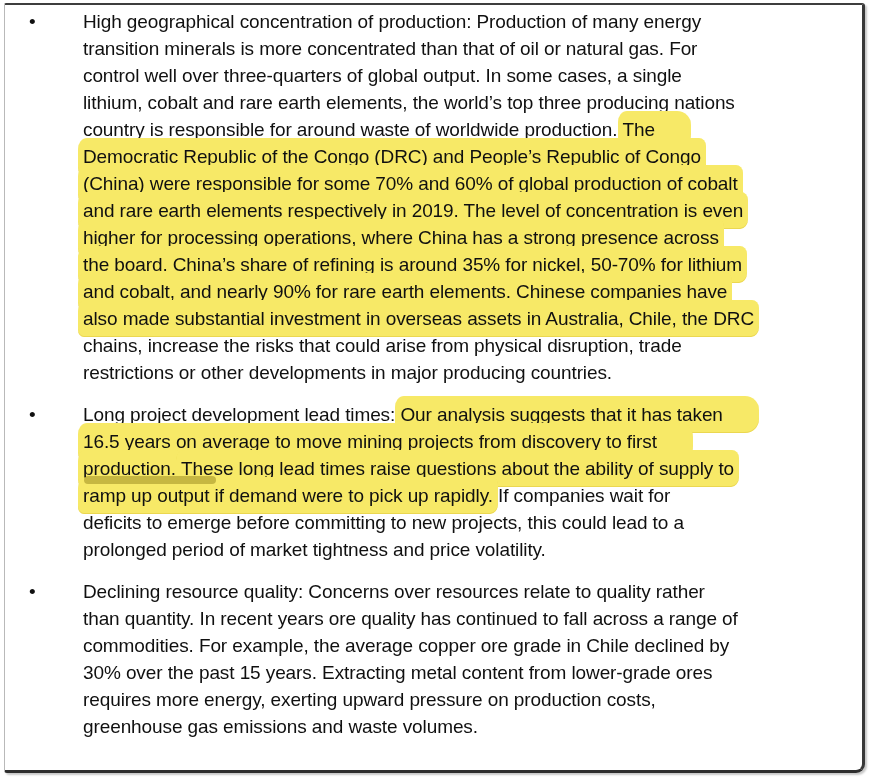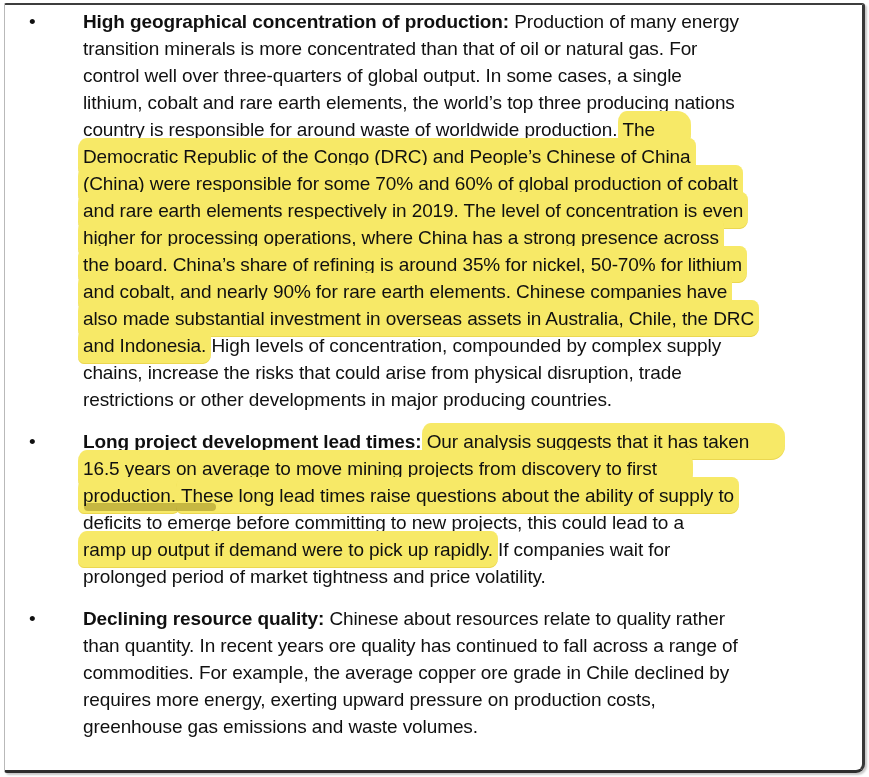--- a/index.html
+++ b/index.html
@@ -37,21 +37,21 @@
   .marker {
     position: absolute;
     left: 24px; top: 0;
     font-size: 19px;
     line-height: 27px;
   }
   .line {
     white-space: pre;
     height: 27px;
   }
-  .bold { font-weight: bold; text-align: right; }
+  .bold { font-weight: normal; text-align: right; }
   .hl {
     background: var(--hl, #f7e967);
     padding: 8px 5px;
     margin: 0 -5px;
     border-radius: 9px 7px 8px 6px / 11px 8px 10px 7px;
     box-shadow: inset 0 -1px 0 rgba(226,201,62,0.55);
   }
   .hl-tail {
     padding-right: 36px;
     margin-right: -36px;
@@ -74,43 +74,43 @@
 
 <div class="frame">
   <div class="content">
       <div class="bullet">
         <span class="marker">•</span>
         <div class="line"><span class="bold">High geographical concentration of production:</span><span class=""> Production of many energy</span></div>
         <div class="line"><span class="">transition minerals is more concentrated than that of oil or natural gas. For</span></div>
         <div class="line"><span class="">control well over three-quarters of global output. In some cases, a single</span></div>
         <div class="line"><span class="">lithium, cobalt and rare earth elements, the world’s top three producing nations</span></div>
         <div class="line"><span class="">country is responsible for around waste of worldwide production. </span><span class="hl hl-tail">The</span></div>
-        <div class="line"><span class="hl">Democratic Republic of the Congo (DRC) and People’s Chinese of China</span></div>
+        <div class="line"><span class="hl">Democratic Republic of the Congo (DRC) and People’s Republic of Congo</span></div>
         <div class="line"><span class="hl">(China) were responsible for some 70% and 60% of global production of cobalt</span></div>
         <div class="line"><span class="hl">and rare earth elements respectively in 2019. The level of concentration is even</span></div>
         <div class="line"><span class="hl">higher for processing operations, where China has a strong presence across</span></div>
         <div class="line"><span class="hl">the board. China’s share of refining is around 35% for nickel, 50-70% for lithium</span></div>
         <div class="line"><span class="hl">and cobalt, and nearly 90% for rare earth elements. Chinese companies have</span></div>
         <div class="line"><span class="hl">also made substantial investment in overseas assets in Australia, Chile, the DRC</span></div>
-        <div class="line"><span class="hl">and Indonesia.</span><span class=""> High levels of concentration, compounded by complex supply</span></div>
         <div class="line"><span class="">chains, increase the risks that could arise from physical disruption, trade</span></div>
         <div class="line"><span class="">restrictions or other developments in major producing countries.</span></div>
       </div>
       <div class="bullet">
         <span class="marker">•</span>
         <div class="line"><span class="bold">Long project development lead times:</span><span class=""> </span><span class="hl hl-tail">Our analysis suggests that it has taken</span></div>
         <div class="line"><span class="hl hl-tail">16.5 years on average to move mining projects from discovery to first</span></div>
         <div class="line"><span class="hl">production.</span><span class=""> </span><span class="hl">These long lead times raise questions about the ability of supply to</span></div>
+        <div class="line"><span class="hl">ramp up output if demand were to pick up rapidly.</span><span class=""> If companies wait for</span></div>
         <div class="line"><span class="">deficits to emerge before committing to new projects, this could lead to a</span></div>
-        <div class="line"><span class="hl">ramp up output if demand were to pick up rapidly.</span><span class=""> If companies wait for</span></div>
         <div class="line"><span class="">prolonged period of market tightness and price volatility.</span></div>
         <div class="smudge"></div>
       </div>
       <div class="bullet">
         <span class="marker">•</span>
-        <div class="line"><span class="bold">Declining resource quality:</span><span class=""> Chinese about resources relate to quality rather</span></div>
+        <div class="line"><span class="bold">Declining resource quality:</span><span class=""> Concerns over resources relate to quality rather</span></div>
         <div class="line"><span class="">than quantity. In recent years ore quality has continued to fall across a range of</span></div>
         <div class="line"><span class="">commodities. For example, the average copper ore grade in Chile declined by</span></div>
+        <div class="line"><span class="">30% over the past 15 years. Extracting metal content from lower-grade ores</span></div>
         <div class="line"><span class="">requires more energy, exerting upward pressure on production costs,</span></div>
         <div class="line"><span class="">greenhouse gas emissions and waste volumes.</span></div>
       </div>
     </div>
 </div>
 
 </body></html>

